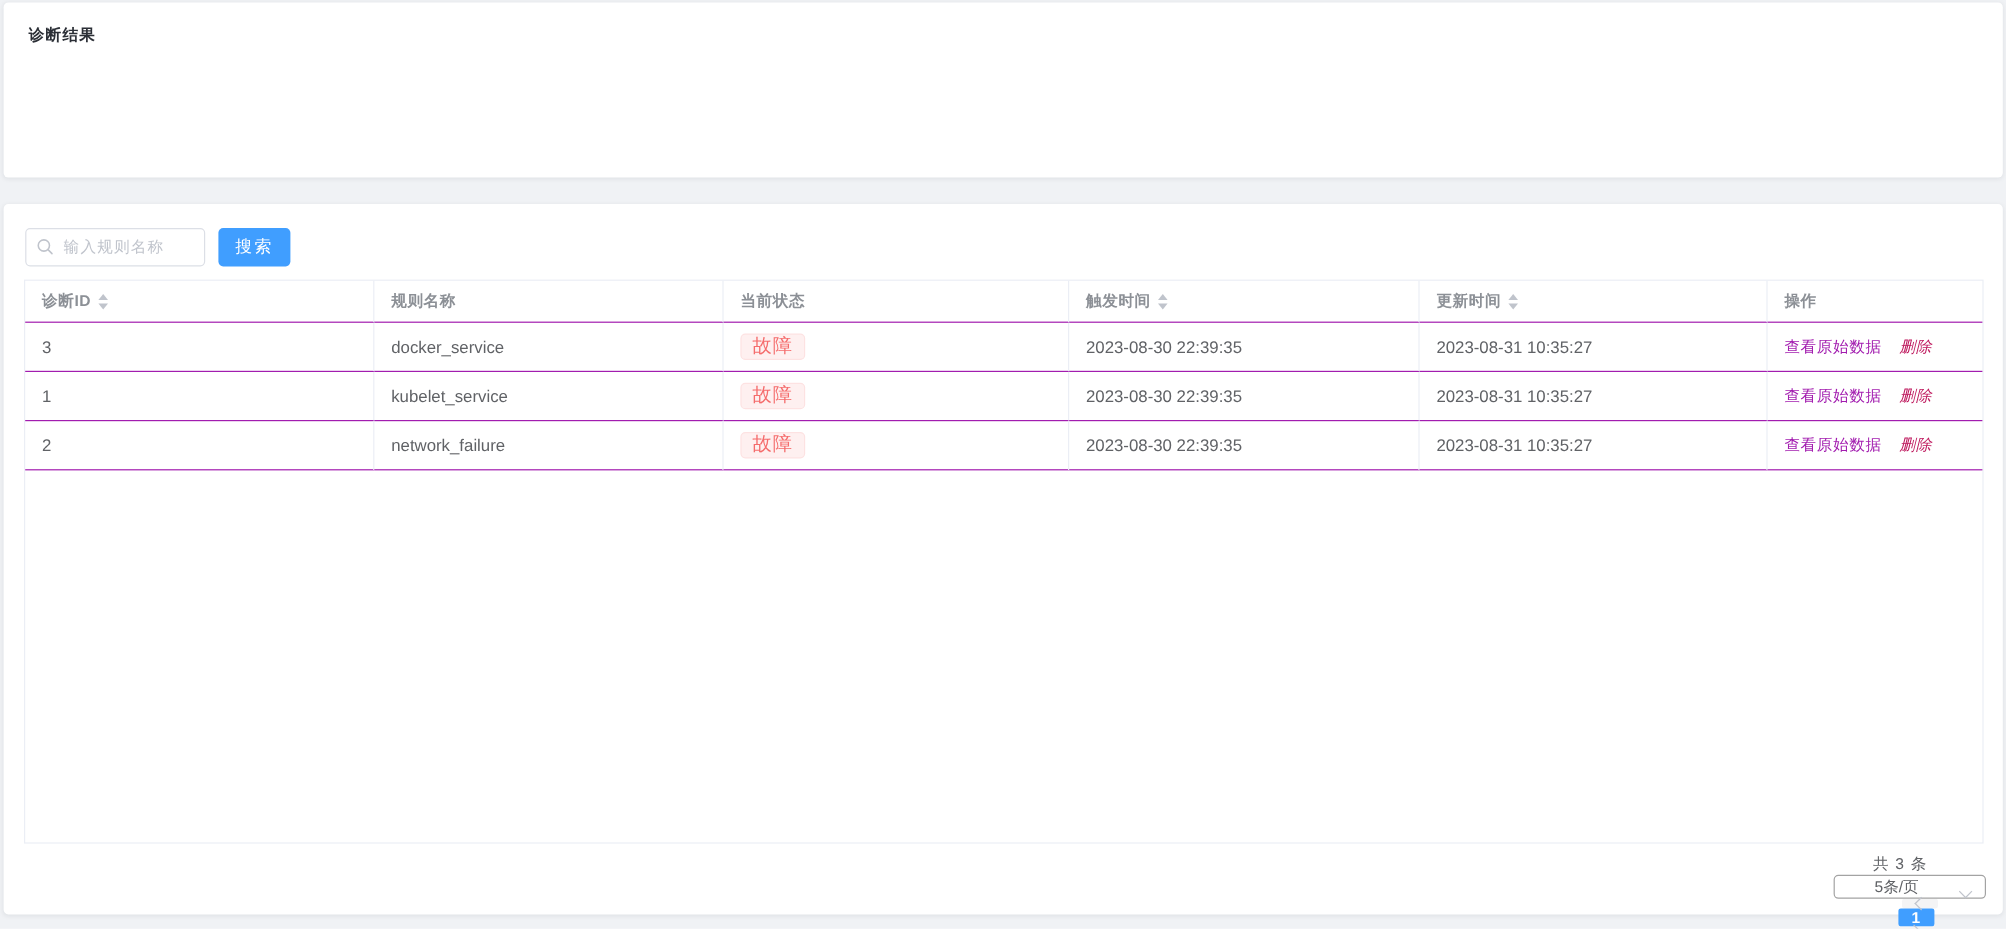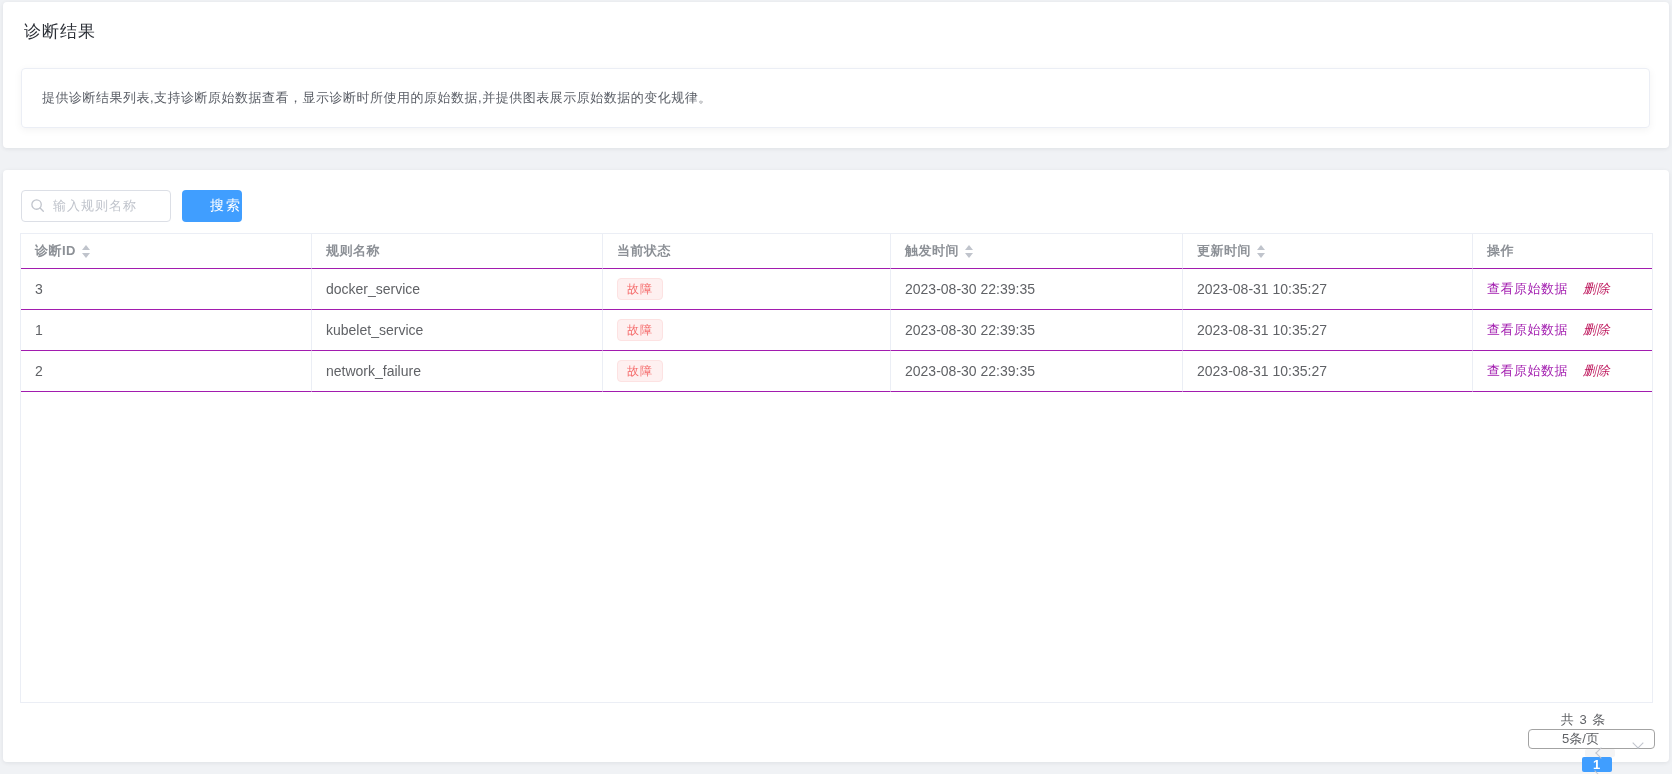--- a/index.html
+++ b/index.html
@@ -13,21 +13,21 @@
   }
   .card {
     position:absolute; left:3px; width:1666px; background:#fff;
     border-radius:4px; box-shadow:0 1px 4px rgba(0,21,41,.08);
   }
   .card-top { top:2px; height:146px; }
   .card-main { top:170px; height:592px; }
 
   .page-title {
     position:absolute; left:21px; top:18px;
-    font-size:17px; font-weight:400; color:#2b2f36; letter-spacing:1px;
+    font-size:13px; font-weight:700; color:#2b2f36; letter-spacing:1px;
   }
   .desc-box {
     position:absolute; left:18px; top:66px; width:1629px; height:60px;
     border:1px solid #ebeef5; border-radius:4px;
     box-shadow:0 2px 8px rgba(0,0,0,.05);
     display:flex; align-items:center; padding-left:20px;
     font-size:13px; color:#5a5e66; letter-spacing:.5px;
   }
 
   
@@ -37,21 +37,20 @@
     width:150px; height:32px; border:1px solid #dcdfe6; border-radius:4px;
     padding:0 8px 0 31px; font-size:13px; color:#606266; outline:none;
     font-family:Liberation Mono, monospace;
   }
   .search-input::placeholder { color:#c0c4cc; letter-spacing:1px; }
   .search-icon { position:absolute; left:9px; top:8px; width:15px; height:15px; }
   .search-btn {
     margin-left:11px; width:60px; height:32px; border:none; border-radius:4px;
     background:#409eff; color:#fff; font-size:14px; cursor:pointer; letter-spacing:2px;
     font-family:"Liberation Sans", sans-serif;
-    text-align:right;
   }
 
   
   .table-wrap {
     position:absolute; left:17px; top:63px; width:1633px; height:470px;
     border:1px solid #ebeef5; background:#fff;
   }
   .tr { display:flex; width:100%; }
   .thr { height:35px; }
   .tdr { height:41px; }
@@ -62,21 +61,21 @@
   .th { font-size:13px; font-weight:bold; color:#8c9096; letter-spacing:.5px; }
   .td { font-size:14px; color:#606266; }
   .c0 { width:291px; } .c1 { width:291px; } .c2 { width:288px; }
   .c3 { width:292px; } .c4 { width:290px; } .c5 { flex:1; border-right:none; }
   .sort-caret { display:inline-flex; flex-direction:column; margin-left:6px; }
   .caret-up   { width:0; height:0; border:4px solid transparent; border-top:none; border-bottom:5px solid #c0c4cc; margin-bottom:3px; }
   .caret-down { width:0; height:0; border:4px solid transparent; border-bottom:none; border-top:5px solid #c0c4cc; }
 
   .status-tag {
     display:inline-block; background:#fef0f0; border:1px solid #fde2e2;
-    color:#f56c6c; font-size:12px; height:22px; line-height:20px;
+    color:#f56c6c; font-size:16px; height:22px; line-height:20px;
     padding:0 9px; border-radius:4px; letter-spacing:1px;
   }
   .link-view { color:#a21caf; font-size:13px; margin-right:15px; cursor:pointer; text-decoration:none; letter-spacing:.5px; }
   .link-del  { color:#be185d; font-size:13px; cursor:pointer; text-decoration:none; letter-spacing:.5px;font-style:italic; }
 
   
   .pagination {
     position:absolute; right:14px; top:541px; height:30px;
     display:flex; align-items:center; font-size:13px; color:#606266;flex-direction:column;
   }
@@ -109,23 +108,20 @@
     text-align:center; font-size:13px; color:#606266; outline:none;
     font-family:"Liberation Sans", sans-serif;
   }
   .pg-unit { margin-left:16px; }
 </style>
 </head>
 <body>
 
 <div class="card card-top">
   <div class="page-title">诊断结果</div>
-  <div class="desc-box">
-    <span>提供诊断结果列表,支持诊断原始数据查看，显示诊断时所使用的原始数据,并提供图表展示原始数据的变化规律。</span>
-  </div>
 </div>
 
 <div class="card card-main">
 
   <div class="search-row">
     <div class="search-input-wrap">
       <svg class="search-icon" viewBox="0 0 16 16">
         <circle cx="7" cy="7" r="5" fill="none" stroke="#c0c4cc" stroke-width="1.4"></circle>
         <line x1="10.7" y1="10.7" x2="14.2" y2="14.2" stroke="#c0c4cc" stroke-width="1.4" stroke-linecap="round"></line>
       </svg>

